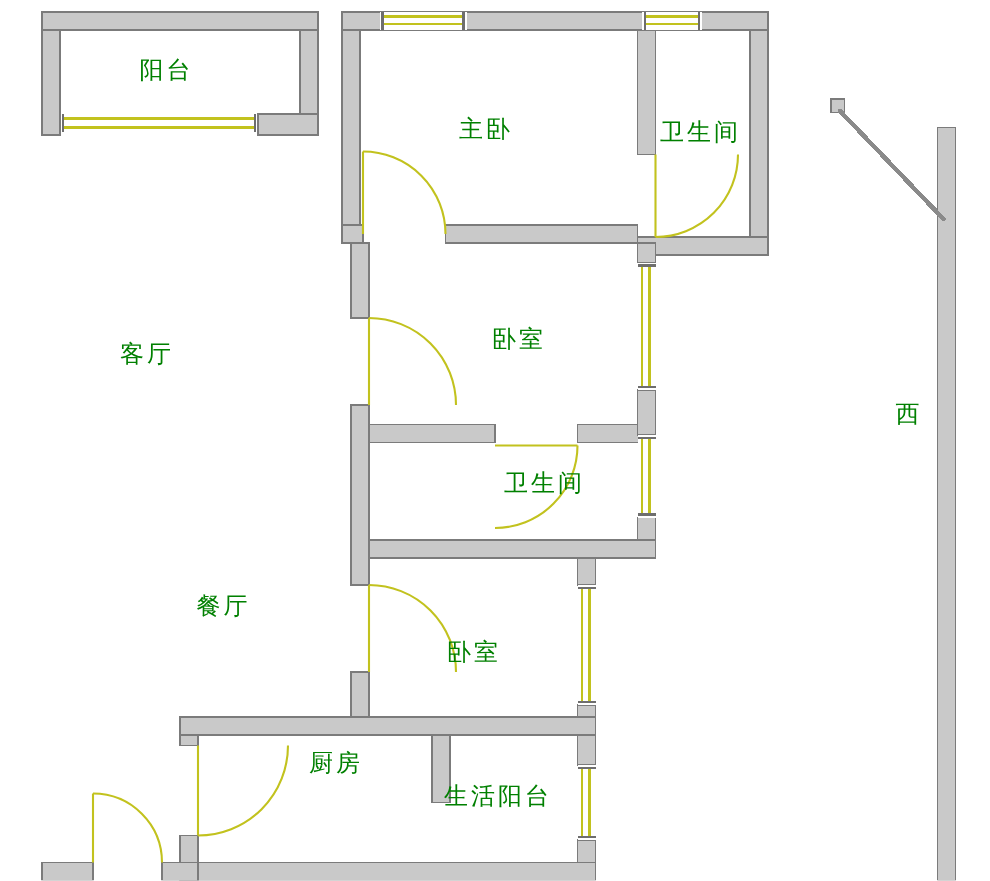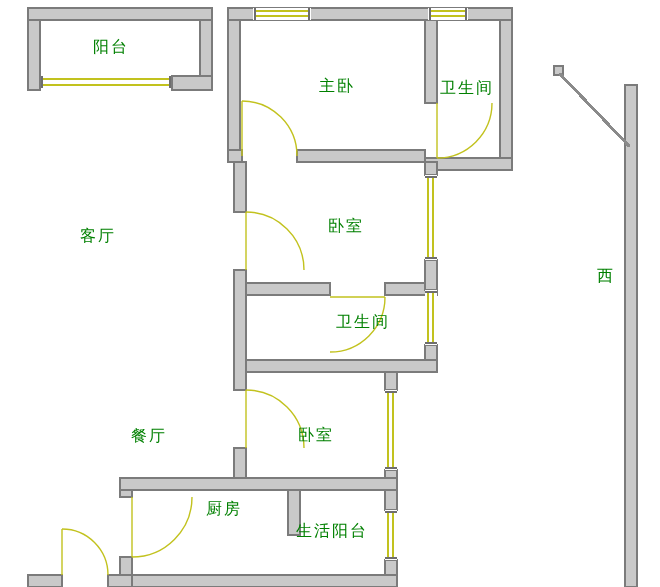--- a/index.html
+++ b/index.html
@@ -1,21 +1,21 @@
 <!DOCTYPE html>
 <html style="--background: #ffffff; --wall-fill: #c9c9c9; --wall-stroke: #7b7b7b; --opening-color: #c2c21e; --label-color: #008000;"><head>
 <meta charset="utf-8">
 <style>
   html,body{margin:0;padding:0;background:#fff;}
   .stage{
     position:relative;
     width:660px;height:587px;
     background:var(--background,#ffffff);
     overflow:hidden;
-    font-family:Liberation Mono, monospace;
+    font-family:Liberation Serif, serif;
   }
   svg{position:absolute;left:0;top:0;}
   .wall{fill:var(--wall-fill,#c9c9c9);stroke:var(--wall-stroke,#7b7b7b);stroke-width:1.2;}
   .gap{fill:var(--background,#ffffff);stroke:none;}
   .win-line{stroke:var(--opening-color,#c2c21e);stroke-width:1.6;fill:none;}
   .win-tick{stroke:#6e6e6e;stroke-width:1.8;fill:none;}
   .door{stroke:var(--opening-color,#c2c21e);stroke-width:1.4;fill:none;}
   .bound{stroke:#8a8a8a;stroke-width:3;fill:none;stroke-linecap:round;}
   .lbl{
     position:absolute;
@@ -179,23 +179,23 @@
       </g>
 
       <g>
         <line class="door" x1="62" y1="529" x2="62" y2="575"></line>
         <path class="door" d="M62,529 A46,46 0 0 1 108,575"></path>
       </g>
     </g>
   </svg>
 
   <div class="lbl" style="left:93px;top:39px">阳台</div>
-  <div class="lbl" style="left:319px;top:78px">主卧</div>
+  <div class="lbl" style="left:306px;top:78px">主卧</div>
   <div class="lbl" style="left:440px;top:80px">卫生间</div>
   <div class="lbl" style="left:80px;top:228px">客厅</div>
   <div class="lbl" style="left:328px;top:218px">卧室</div>
   <div class="lbl" style="left:336px;top:314px">卫生间</div>
   <div class="lbl" style="left:597px;top:268px">西</div>
-  <div class="lbl" style="left:131px;top:428px">餐厅</div>
+  <div class="lbl" style="left:131px;top:396px">餐厅</div>
   <div class="lbl" style="left:298px;top:427px">卧室</div>
   <div class="lbl" style="left:206px;top:501px">厨房</div>
   <div class="lbl" style="left:296px;top:523px">生活阳台</div>
 </div>
 
 </body></html>

